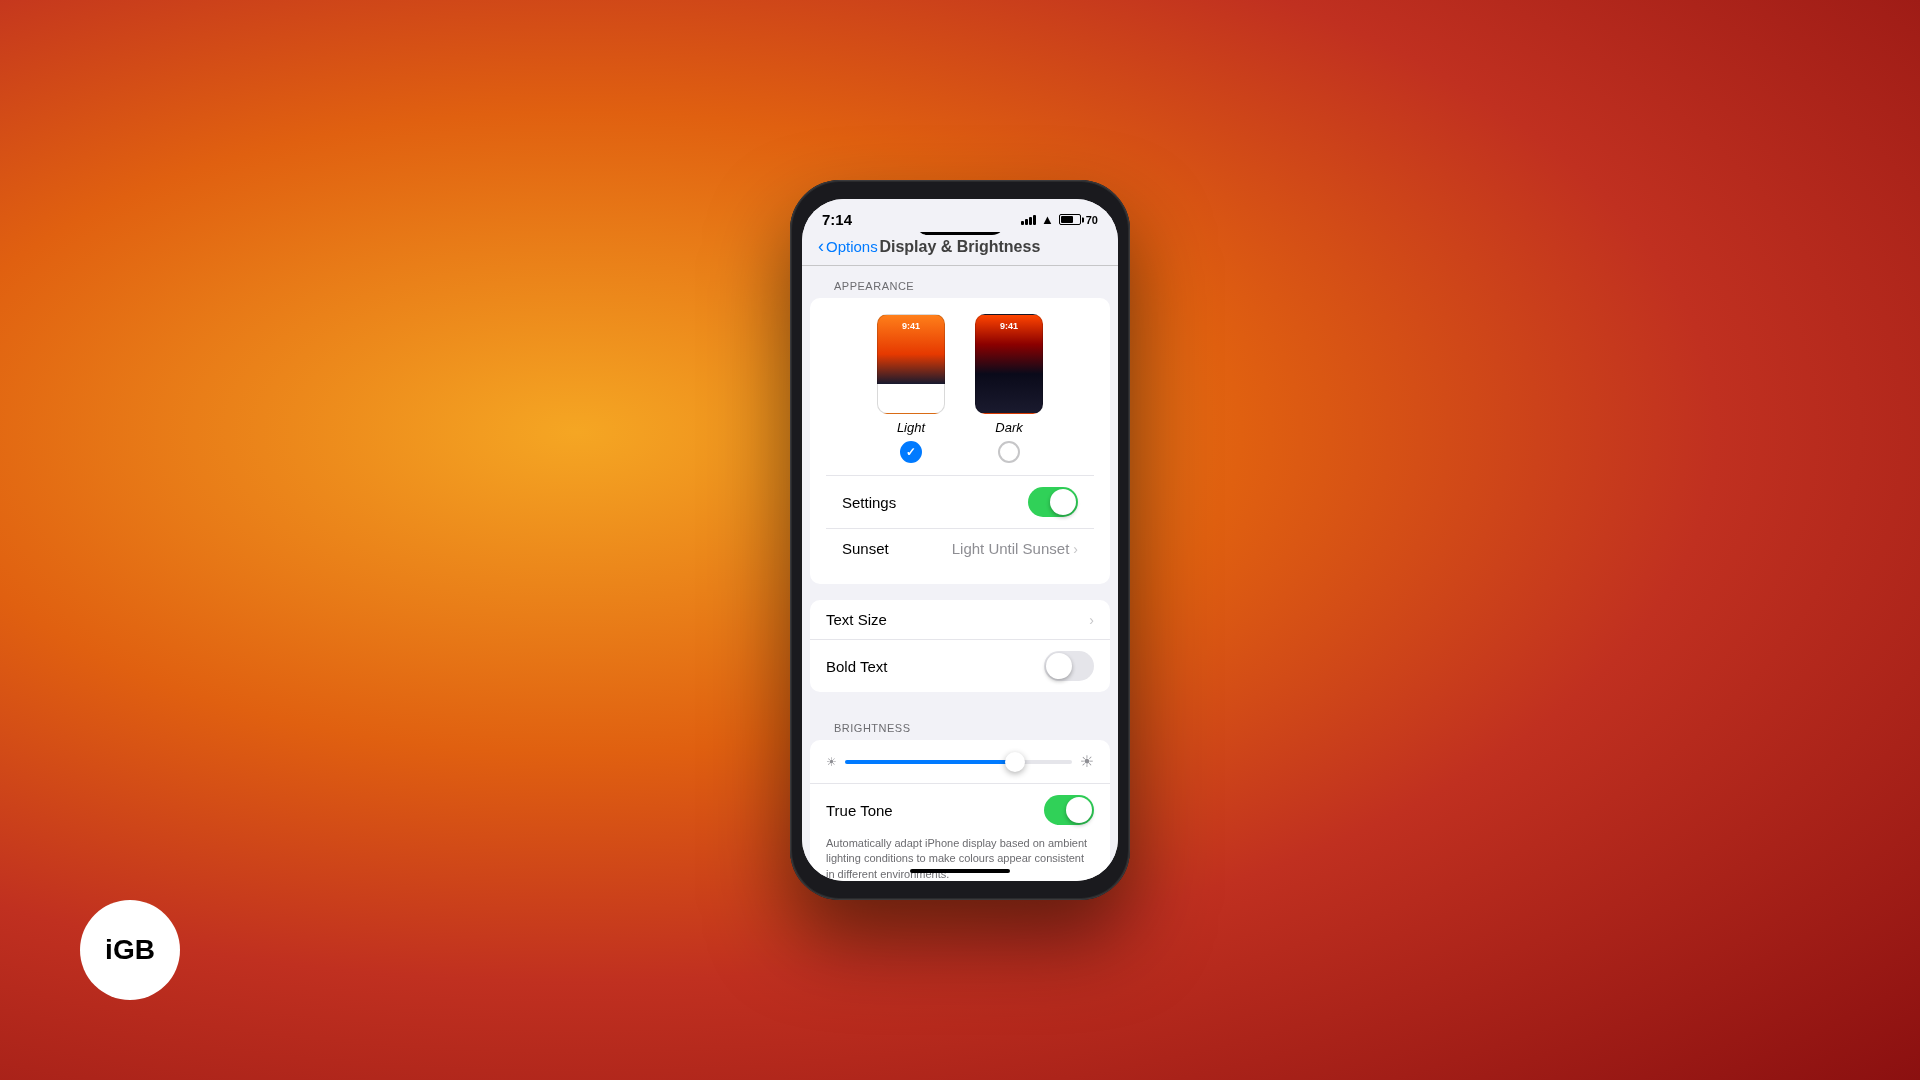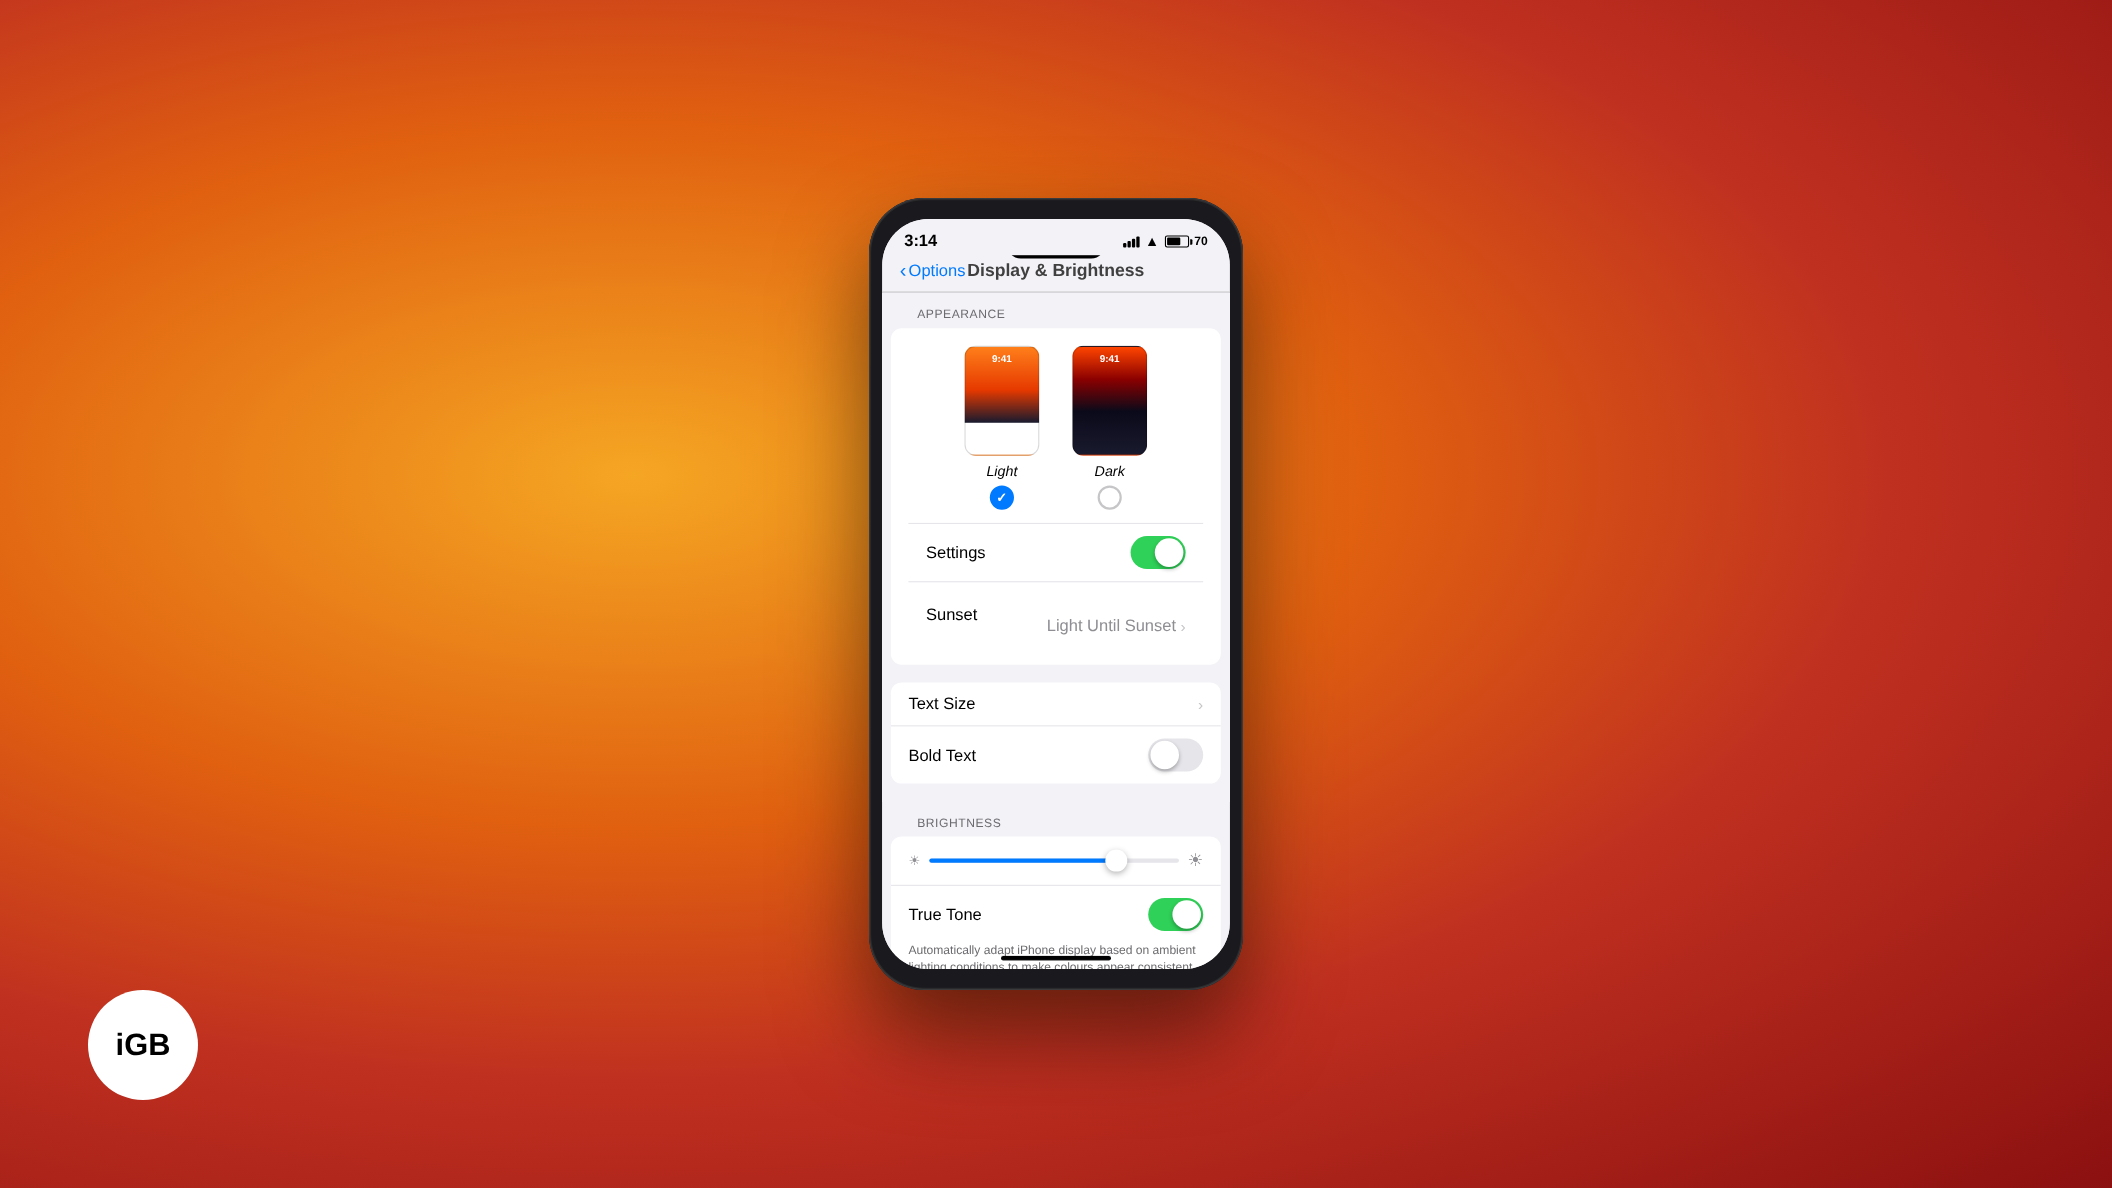--- a/index.html
+++ b/index.html
@@ -220,21 +220,20 @@
       font-size: 15px;
       color: #000;
     }
 
     .row-value {
       display: flex;
       align-items: center;
       gap: 4px;
       color: #8e8e93;
       font-size: 15px;
-      margin-top: 20px;
     }
 
     .chevron {
       color: #c6c6c8;
       font-size: 14px;
     }
 
     
     .toggle {
       width: 50px;
@@ -410,21 +409,21 @@
 <body>
 
 <div style="position:fixed;inset:0;background:radial-gradient(ellipse at 30% 40%, #f5a623 0%, #e06010 35%, #c03020 60%, #8b1010 100%);z-index:0;"></div>
 
 <div class="phone-frame" style="position:relative;z-index:1;">
   <div class="phone-screen">
 
     <div class="dynamic-island"></div>
 
     <div class="status-bar">
-      <span class="status-time">3:14</span>
+      <span class="status-time">7:14</span>
       <div class="status-icons">
 
         <div class="signal-bars">
           <span style="height:4px;"></span>
           <span style="height:6px;"></span>
           <span style="height:8px;"></span>
           <span style="height:10px;"></span>
         </div>
 
         <span style="font-size:13px;">▲</span>

